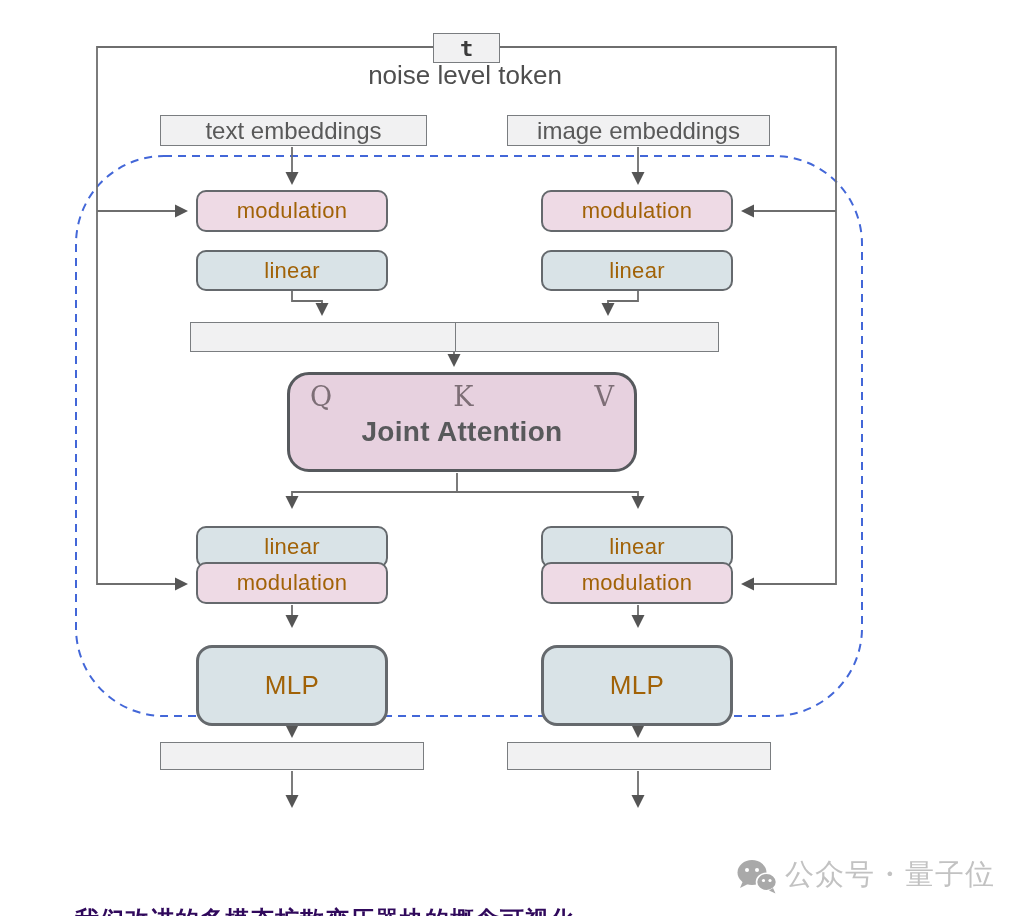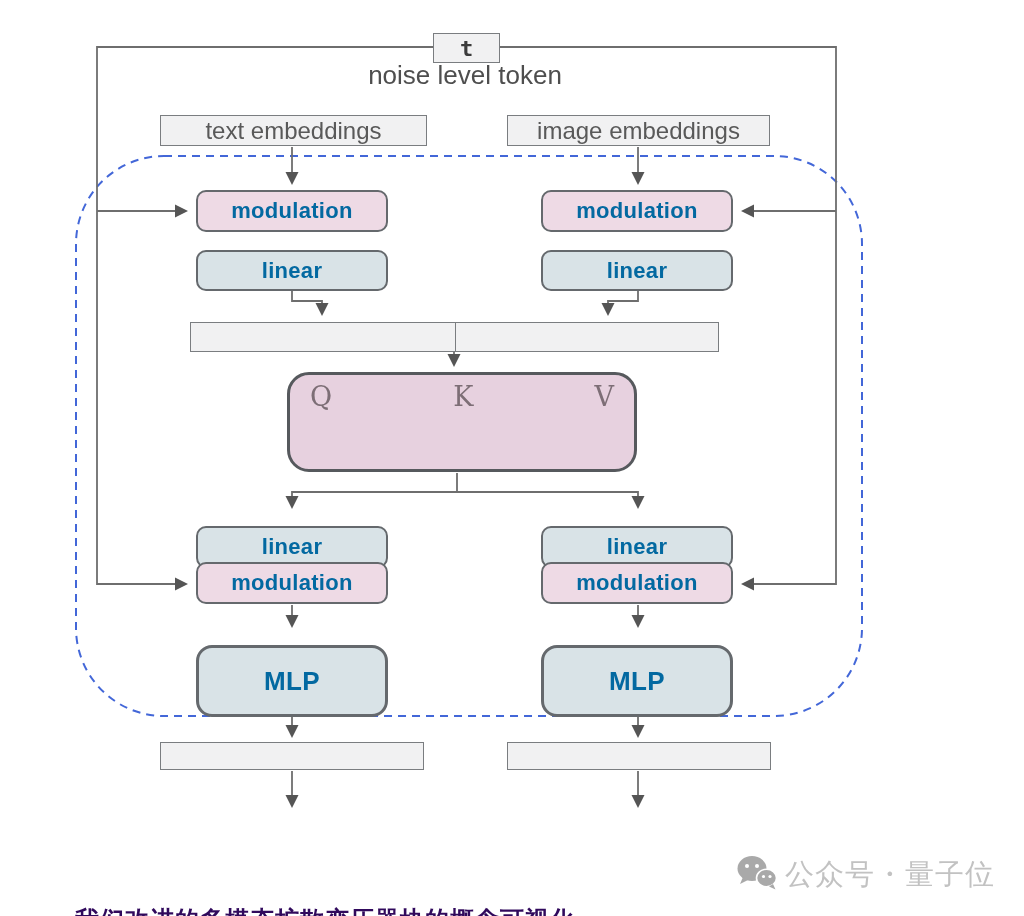--- a/index.html
+++ b/index.html
@@ -10,21 +10,21 @@
   }
   #wires { position:absolute; left:0; top:0; width:1024px; height:916px; }
 
   .box { position:absolute; display:flex; align-items:center; justify-content:center; }
 
   .plainbox {
     background:#f1f1f2; border:1.6px solid #7a7d80; color:#595959;
   }
   .roundbox {
     border:2.6px solid #65696d; border-radius:10px;
-    font-weight:bold; color:#0369a1; font-size:22px; letter-spacing:0.3px;
+    font-weight:normal; color:#a16207; font-size:22px; letter-spacing:0.3px;
   }
   .pink { background:#eedae5; }
   .bluegray { background:#d9e3e7;margin-top:12px; }
 
   .tbox { left:433px; top:33px; width:67px; height:30px; font-size:22px; color:#3c3c3c; font-weight:bold; font-family:"DejaVu Sans Mono", monospace;}
   .noise {
     position:absolute; left:330px; top:60px; width:270px; text-align:center;
     font-size:26px; color:#4e4e4e;
   }
   .emb { font-size:24px; height:31px; top:115px; }
@@ -48,40 +48,40 @@
     width:100%; display:flex; justify-content:space-between; padding:6px 20px 0 20px;
     font-family:"DejaVu Serif", serif; font-size:27px; color:#7d6e76;
   }
   .ja-title { font-weight:bold; font-size:28px; color:#58595b; margin-top:4px; letter-spacing:0.3px; }
 
   .lin-bl { left:196px; top:514px; width:192px; height:42px; }
   .lin-br { left:541px; top:514px; width:192px; height:42px; }
   .mod-bl { left:196px; top:562px; width:192px; height:42px; }
   .mod-br { left:541px; top:562px; width:192px; height:42px; }
 
-  .mlp { width:192px; height:72px; top:633px; border-radius:16px; border-width:3px; font-size:26px; }
+  .mlp { width:192px; height:81px; top:633px; border-radius:16px; border-width:3px; font-size:26px; }
   .mlp-l { left:196px; }
   .mlp-r { left:541px; }
 
   .outbar { top:742px; height:28px; }
   .out-l { left:160px; width:264px; }
   .out-r { left:507px; width:264px; }
 
   .repeat {
     position:absolute; left:876px; top:560px; color:#3457d0; font-size:27px; line-height:34px;
   }
   .repeat .it { font-style:italic; }
 
   .caption {
     position:absolute; left:75px; top:835px; width:880px;
     font-style:italic; font-size:23px; line-height:34px; color:#400d72;
   }
 
   .watermark {
-    position:absolute; left:737px; top:855px; display:flex; align-items:flex-start; gap:8px;
+    position:absolute; left:737px; top:855px; display:flex; align-items:flex-end; gap:8px;
     color:#c2c2c2; font-size:29px; letter-spacing:1px;
   }
 
   .clipped-cn {
     position:absolute; left:75px; top:904px; width:900px;
     color:#30095c; font-size:24px; font-weight:bold; letter-spacing:1px;
     white-space:nowrap;
   }
 </style>
 </head>
@@ -157,20 +157,21 @@
   <div class="box plainbox midbar">
     <span class="divider"></span>
   </div>
 
   <div class="box ja">
     <div class="ja-qkv">
       <span>Q</span>
       <span>K</span>
       <span>V</span>
     </div>
+    <div class="ja-title">Joint Attention</div>
   </div>
 
   <div class="box roundbox bluegray lin-bl">
       <span>linear</span>
     </div>
   <div class="box roundbox bluegray lin-br">
       <span>linear</span>
     </div>
 
   <div class="box roundbox pink mod-bl">

